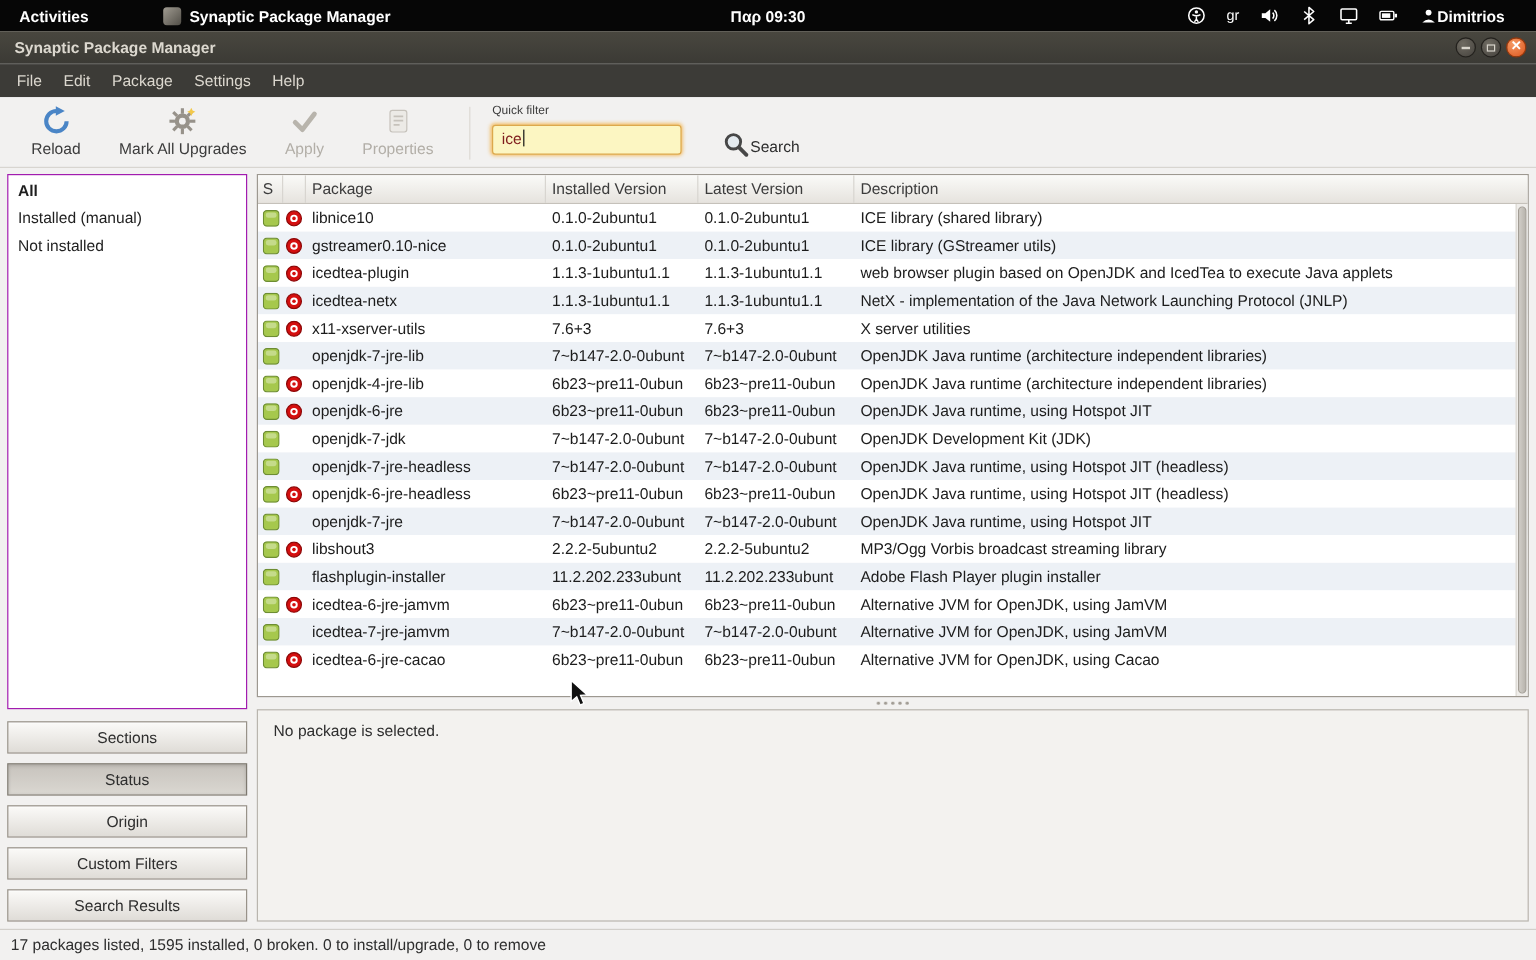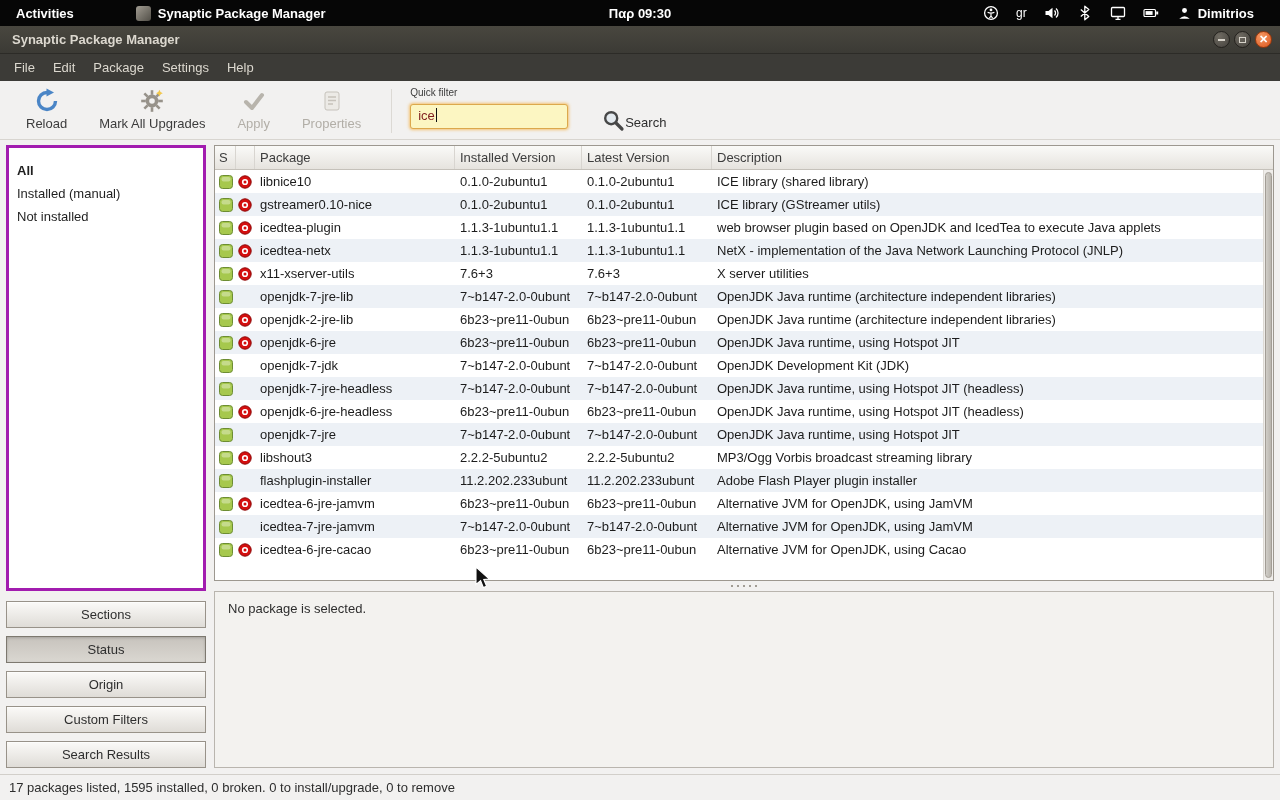--- a/index.html
+++ b/index.html
@@ -9,21 +9,21 @@
   
   .top-bar { position: relative; height: 26px; background: #060606; color: #fff; display: flex; align-items: center; font-size: 13px; font-weight: bold; }
   .tb-activities { padding: 0 16px; height: 100%; display: flex; align-items: center; cursor: default; }
   .tb-app { display: flex; align-items: center; gap: 7px; margin-left: 46px; }
   .tb-app-icon { width: 15px; height: 15px; border-radius: 3px; background: linear-gradient(135deg, #a19c92, #514e47); display: inline-block; }
   .tb-clock { position: absolute; left: 50%; transform: translateX(-50%); }
   .tb-right { margin-left: auto; display: flex; align-items: center; gap: 17px; padding-right: 26px; }
   .tb-kbd { font-weight: normal; font-size: 12px; }
   .tb-icon { display: flex; align-items: center; }
   .tb-icon svg { display: block; }
-  .tb-user { display: flex; align-items: flex-start; gap: 6px; }
+  .tb-user { display: flex; align-items: flex-start; }
 
   
   .titlebar { height: 28px; background: linear-gradient(#49473f, #3b3a35); border-bottom: 1px solid #2c2b27; display: flex; align-items: center; color: #dcd8cf; font-size: 13px; font-weight: bold; padding: 0 12px; position: relative; }
   .window-buttons { position: absolute; right: 8px; top: 0; height: 100%; display: flex; align-items: center; gap: 4px; }
   .wb { width: 17px; height: 17px; border-radius: 50%; border: 1px solid #23211d; display: flex; align-items: center; justify-content: center; background: radial-gradient(circle at 35% 30%, #6f6b62, #45423d); }
   .wb .min-bar { width: 7px; height: 2px; background: #d8d4cb; }
   .wb .max-box { width: 7px; height: 6px; border: 1px solid #d8d4cb; }
   .wb.close { background: radial-gradient(circle at 35% 30%, #f69a64, #dc551d); border-color: #94380d; color: #fff; font-size: 11px; font-weight: bold; line-height: 1; }
 
   
@@ -38,21 +38,21 @@
   .tsep { width: 1px; align-self: stretch; background: #dcd9d4; margin: 4px 10px 6px 10px; }
   .quick-filter { display: flex; flex-direction: column; margin-left: 8px; padding-top: 2px; }
   .qf-label { font-size: 10px; color: #3c3c3c; margin-bottom: 6px; }
   .qf-input { width: 158px; height: 25px; background: #fcf6c2; border: 1px solid #dca84c; border-radius: 3px; box-shadow: 0 0 3px 1px rgba(243,179,73,.75); padding: 3px 7px; font-size: 13px; color: #7f1d1d; display: flex; }
   .caret { width: 1px; height: 14px; background: #111; margin-left: 1px; }
   .search-button { display: flex; align-items: center; margin-left: 26px; margin-top: 22px; font-size: 13px; color: #2e2e2e; padding: 2px 8px; }
 
   
   .main { display: flex; height: 634px; padding: 5px 6px 6px 6px; }
   .left-pane { width: 200px; display: flex; flex-direction: column; margin-right: 8px; flex: none; }
-  .filter-list { background: #fff; border: 3px solid #a21caf; flex: 1; overflow: hidden; padding-top: 12px; }
+  .filter-list { background: #fff; border: 1px solid #a21caf; flex: 1; overflow: hidden; padding-top: 2px; }
   .filter-item { font-size: 13px; color: #1f1f1f; padding: 3px 8px; height: 23px; }
   .filter-item.bold { font-weight: bold; }
   .filter-item.selected { background: #d7d3cd; }
   .view-buttons { margin-top: 10px; display: flex; flex-direction: column; gap: 8px; flex: none; }
   .view-button { height: 27px; border: 1px solid #989289; border-radius: 0; background: linear-gradient(#fbfaf8, #dfdcd7); font-size: 13px; color: #2e2e2e; display: flex; align-items: center; justify-content: center; box-shadow: inset 0 1px 0 rgba(255,255,255,.6); }
   .view-button.active { background: linear-gradient(#c7c3bd, #dad7d1); border-color: #7d786f; box-shadow: inset 0 1px 3px rgba(0,0,0,.18); }
   .right-pane { flex: 1; display: flex; flex-direction: column; min-width: 0; }
 
   
   .table-frame { height: 436px; background: #fff; border: 1px solid #9d9890; display: flex; flex-direction: column; position: relative; overflow: hidden; flex: none; }
@@ -399,21 +399,21 @@
               </div>
               <div class="td col-sup">
                 <span class="icon">
                   <svg width="14" height="14" viewBox="0 0 14 14">
                     <circle cx="7" cy="7" r="6.2" fill="#d40f0f" stroke="#8c0707"></circle>
                     <circle cx="7" cy="7" r="3.1" fill="#ffffff"></circle>
                     <circle cx="7" cy="7" r="1.5" fill="#d40f0f"></circle>
                   </svg>
                 </span>
               </div>
-              <div class="td col-pkg">openjdk-2-jre-lib</div>
+              <div class="td col-pkg">openjdk-4-jre-lib</div>
               <div class="td col-inst">6b23~pre11-0ubun</div>
               <div class="td col-latest">6b23~pre11-0ubun</div>
               <div class="td col-desc">OpenJDK Java runtime (architecture independent libraries)</div>
             </div>
             <div class="tr alt">
               <div class="td col-s">
                 <span class="icon">
                   <svg width="14" height="14" viewBox="0 0 14 14">
                     <rect x="0.5" y="0.5" width="13" height="13" rx="3" fill="#a6c84d" stroke="#6d8d33"></rect>
                     <rect x="2.5" y="2" width="9" height="4.5" rx="2" fill="rgba(255,255,255,0.35)"></rect>

